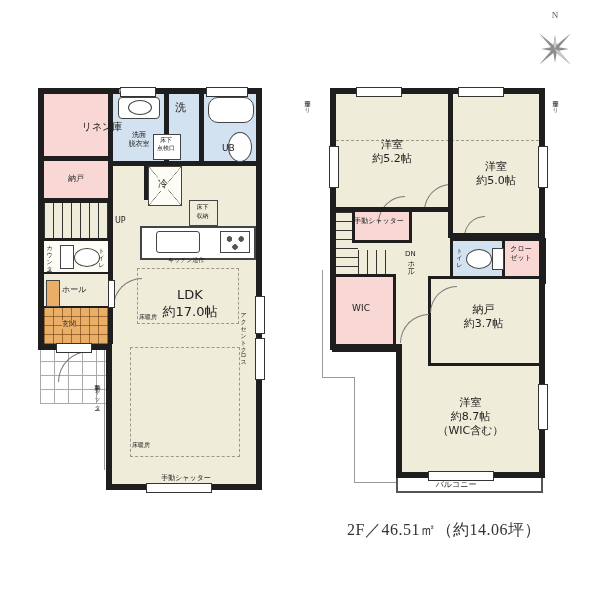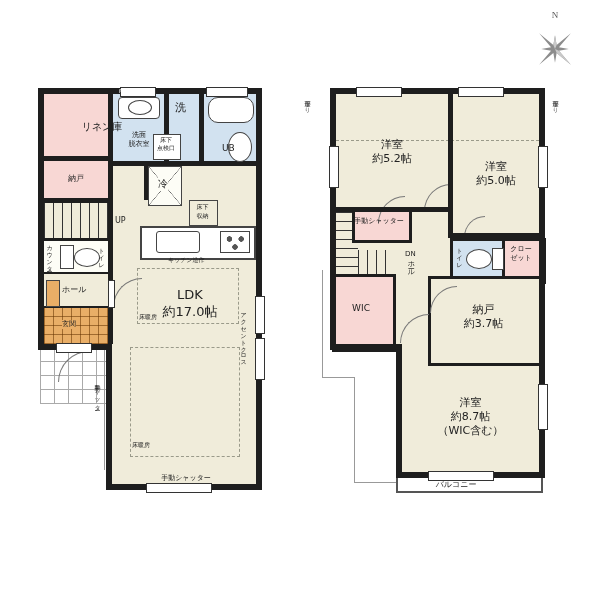--- a/index.html
+++ b/index.html
@@ -200,14 +200,15 @@
     <div class="lbl c" style="left:428px;top:303px;width:111px;font-size:11px;">納戸
 約3.7帖</div>
     <div class="lbl c" style="left:402px;top:396px;width:137px;font-size:11px;">洋室
 約8.7帖
 （WIC含む）</div>
     <div class="lbl c" style="left:396px;top:480px;width:120px;font-size:8px;">バルコニー</div>
     <div class="lbl v" style="left:304px;top:96px;height:60px;font-size:6px;letter-spacing:0;color:#555;">母屋下がり</div>
     <div class="lbl v" style="left:552px;top:96px;height:60px;font-size:6px;letter-spacing:0;color:#555;">母屋下がり</div>
   </div>
 
+  <div class="cap" style="left:315px;top:520px;width:258px;">2F／46.51㎡（約14.06坪）</div>
 
 </div>
 
 </body></html>

